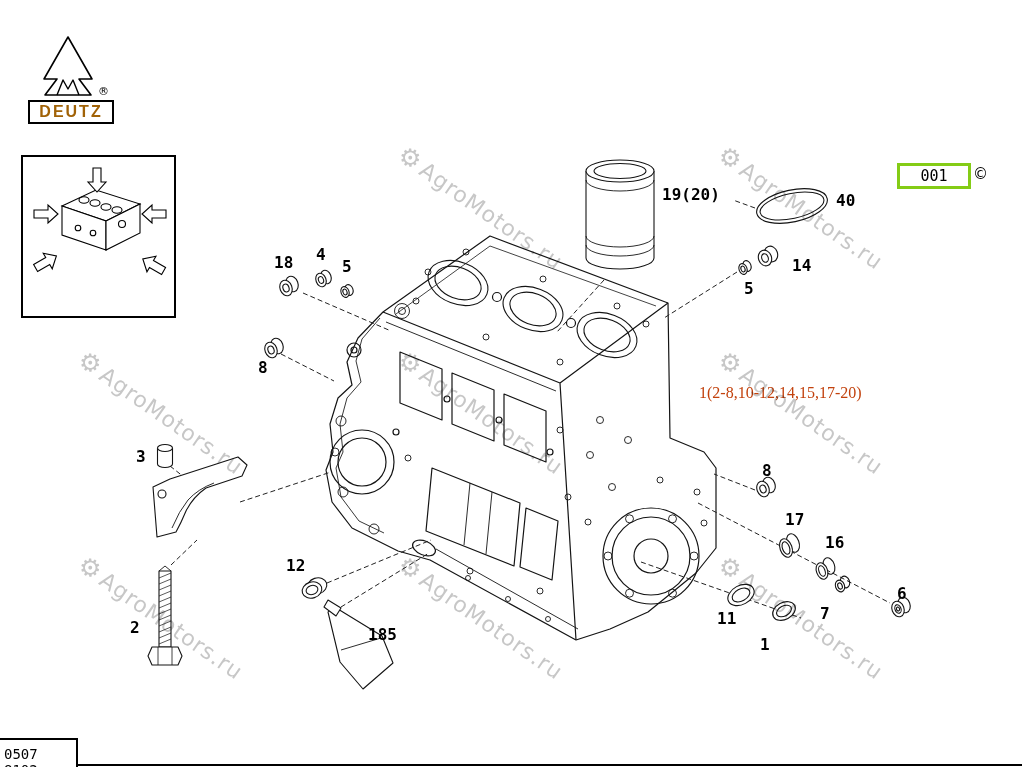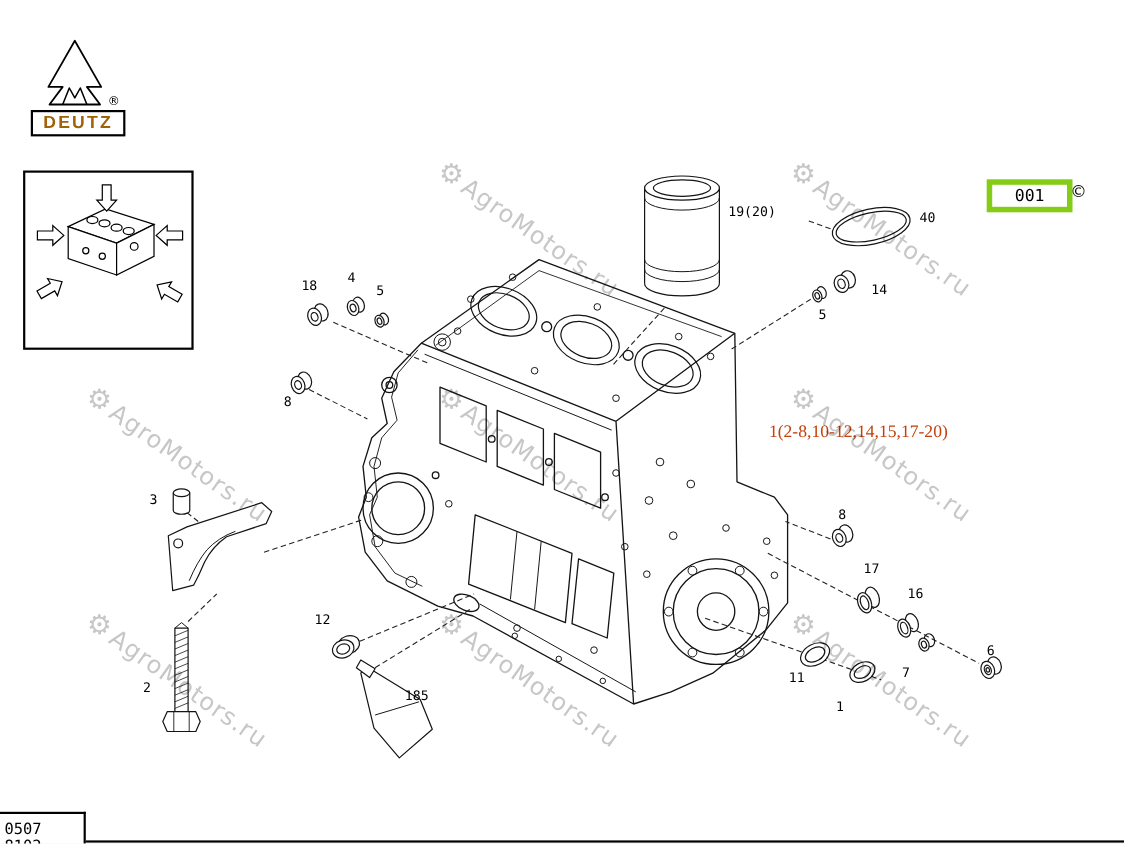--- a/index.html
+++ b/index.html
@@ -4,21 +4,21 @@
 <style>
   html,body { margin:0; padding:0; background:#e8e8e8; }
   .stage {
     position:relative; width:1022px; height:767px; background:#ffffff;
     overflow:hidden; font-family:"DejaVu Sans Mono", monospace;
   }
   .stage svg.artwork { position:absolute; left:0; top:0; z-index:2; }
 
   .callout {
     position:absolute; z-index:4; color:#000;
-    font-family:"DejaVu Sans Mono", monospace; font-size:12px; white-space:nowrap;
+    font-family:"DejaVu Sans Mono", monospace; font-size:16px; white-space:nowrap;font-weight:bold;
   }
   .assembly-label {
     position:absolute; z-index:4; color:#c2410c;
     font-family:Liberation Serif, serif; font-size:16px; white-space:nowrap;
   }
 
   .wm {
     position:absolute; z-index:6; pointer-events:none;
     transform:rotate(35deg); transform-origin:0 50%;
     color:#bdbdbd; mix-blend-mode:multiply; opacity:.85;
@@ -34,21 +34,21 @@
     font-family:"Liberation Sans", sans-serif; font-weight:bold;
     font-size:16px; letter-spacing:2px; color:#a16207;
   }
   .registered-mark {
     position:absolute; left:98px; top:85px; z-index:4;
     font-family:"DejaVu Sans", sans-serif; font-size:11px; color:#000;
   }
 
   .sheet-number-box {
     position:absolute; left:897px; top:163px; z-index:4;
-    width:68px; height:20px; border:5px solid #84cc16;
+    width:68px; height:20px; border:3px solid #84cc16;
     display:flex; align-items:center; justify-content:center;
     font-family:"DejaVu Sans Mono", monospace; font-size:15px; color:#000;
   }
   .copyright-mark {
     position:absolute; left:973px; top:165px; z-index:4;
     font-family:"DejaVu Sans", sans-serif; font-size:15px; color:#000;
   }
 
   .footer-code-box {
     position:absolute; left:0; top:738px; z-index:4;

